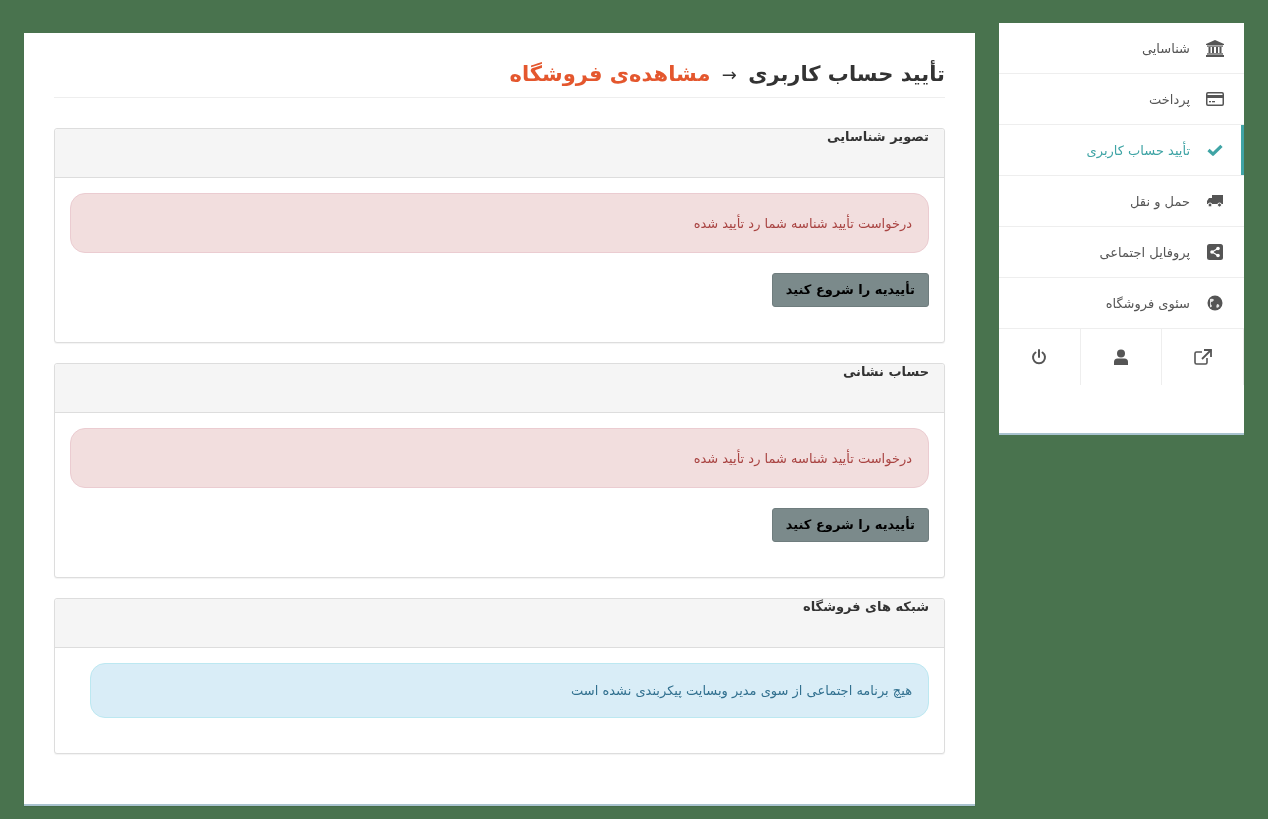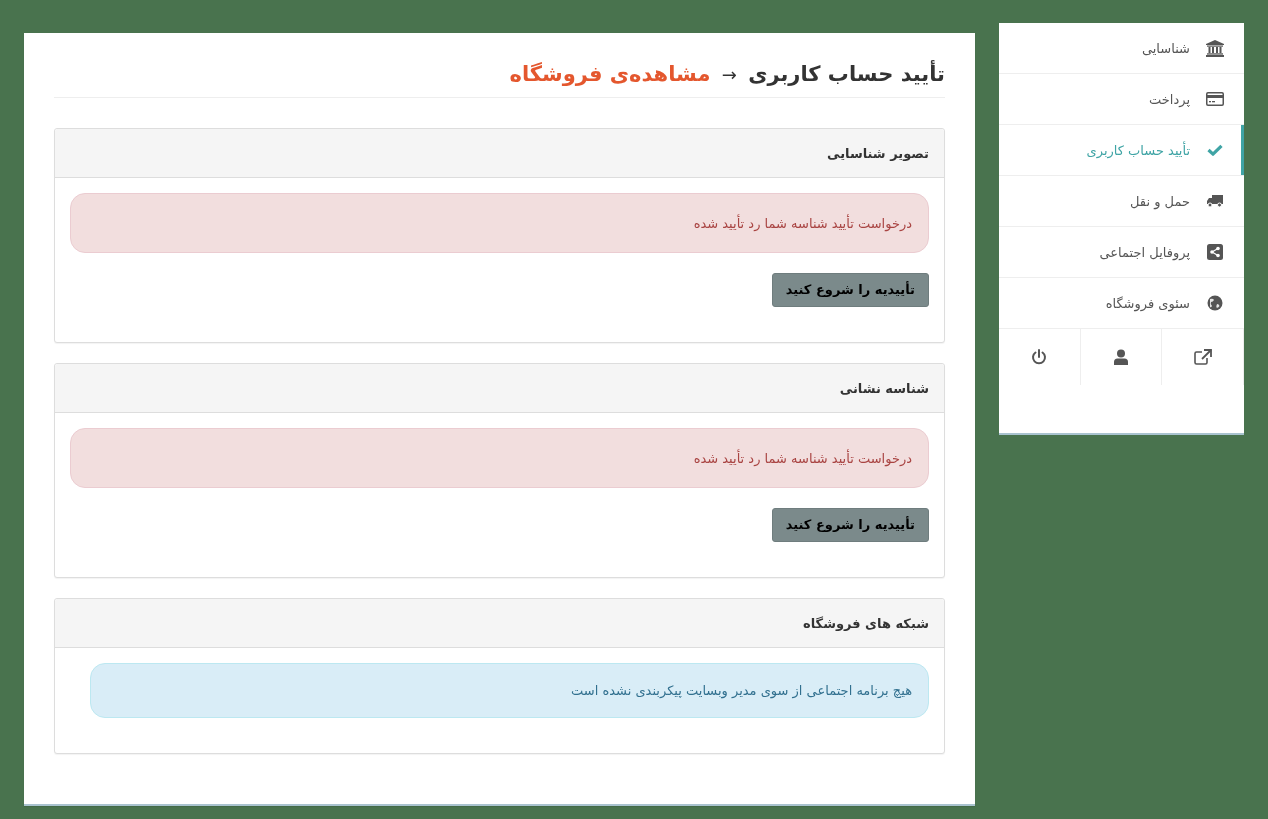--- a/index.html
+++ b/index.html
@@ -46,21 +46,21 @@
       border-radius: 3px;
       background: #fff;
       box-shadow: 0 1px 1px rgba(0,0,0,0.05);
     }
     .panel-heading {
       height: 49px;
       background: #f5f5f5;
       border-bottom: 1px solid #dddddd;
       border-radius: 3px 3px 0 0;
       padding: 0 15px;
-      display: flex; align-items: center;
+      display: flex; align-items: flex-start;
       direction: rtl;
     }
     .panel-title {
       font-size: 13px; font-weight: bold; color: #333;
     }
     .panel-body {
       padding: 15px;
       direction: rtl;
     }
     .alert {
@@ -168,21 +168,21 @@
     <div class="panel-body">
       <div class="alert alert-danger">
         <span>درخواست تأیید شناسه شما رد تأیید شده</span>
       </div>
       <button class="btn-start">تأییدیه را شروع کنید</button>
     </div>
   </div>
 
   <div class="panel" style="top:330px; height:215px;">
     <div class="panel-heading">
-      <span class="panel-title">شناسه نشانی</span>
+      <span class="panel-title">حساب نشانی</span>
     </div>
     <div class="panel-body">
       <div class="alert alert-danger">
         <span>درخواست تأیید شناسه شما رد تأیید شده</span>
       </div>
       <button class="btn-start">تأییدیه را شروع کنید</button>
     </div>
   </div>
 
   <div class="panel" style="top:565px; height:156px;">

